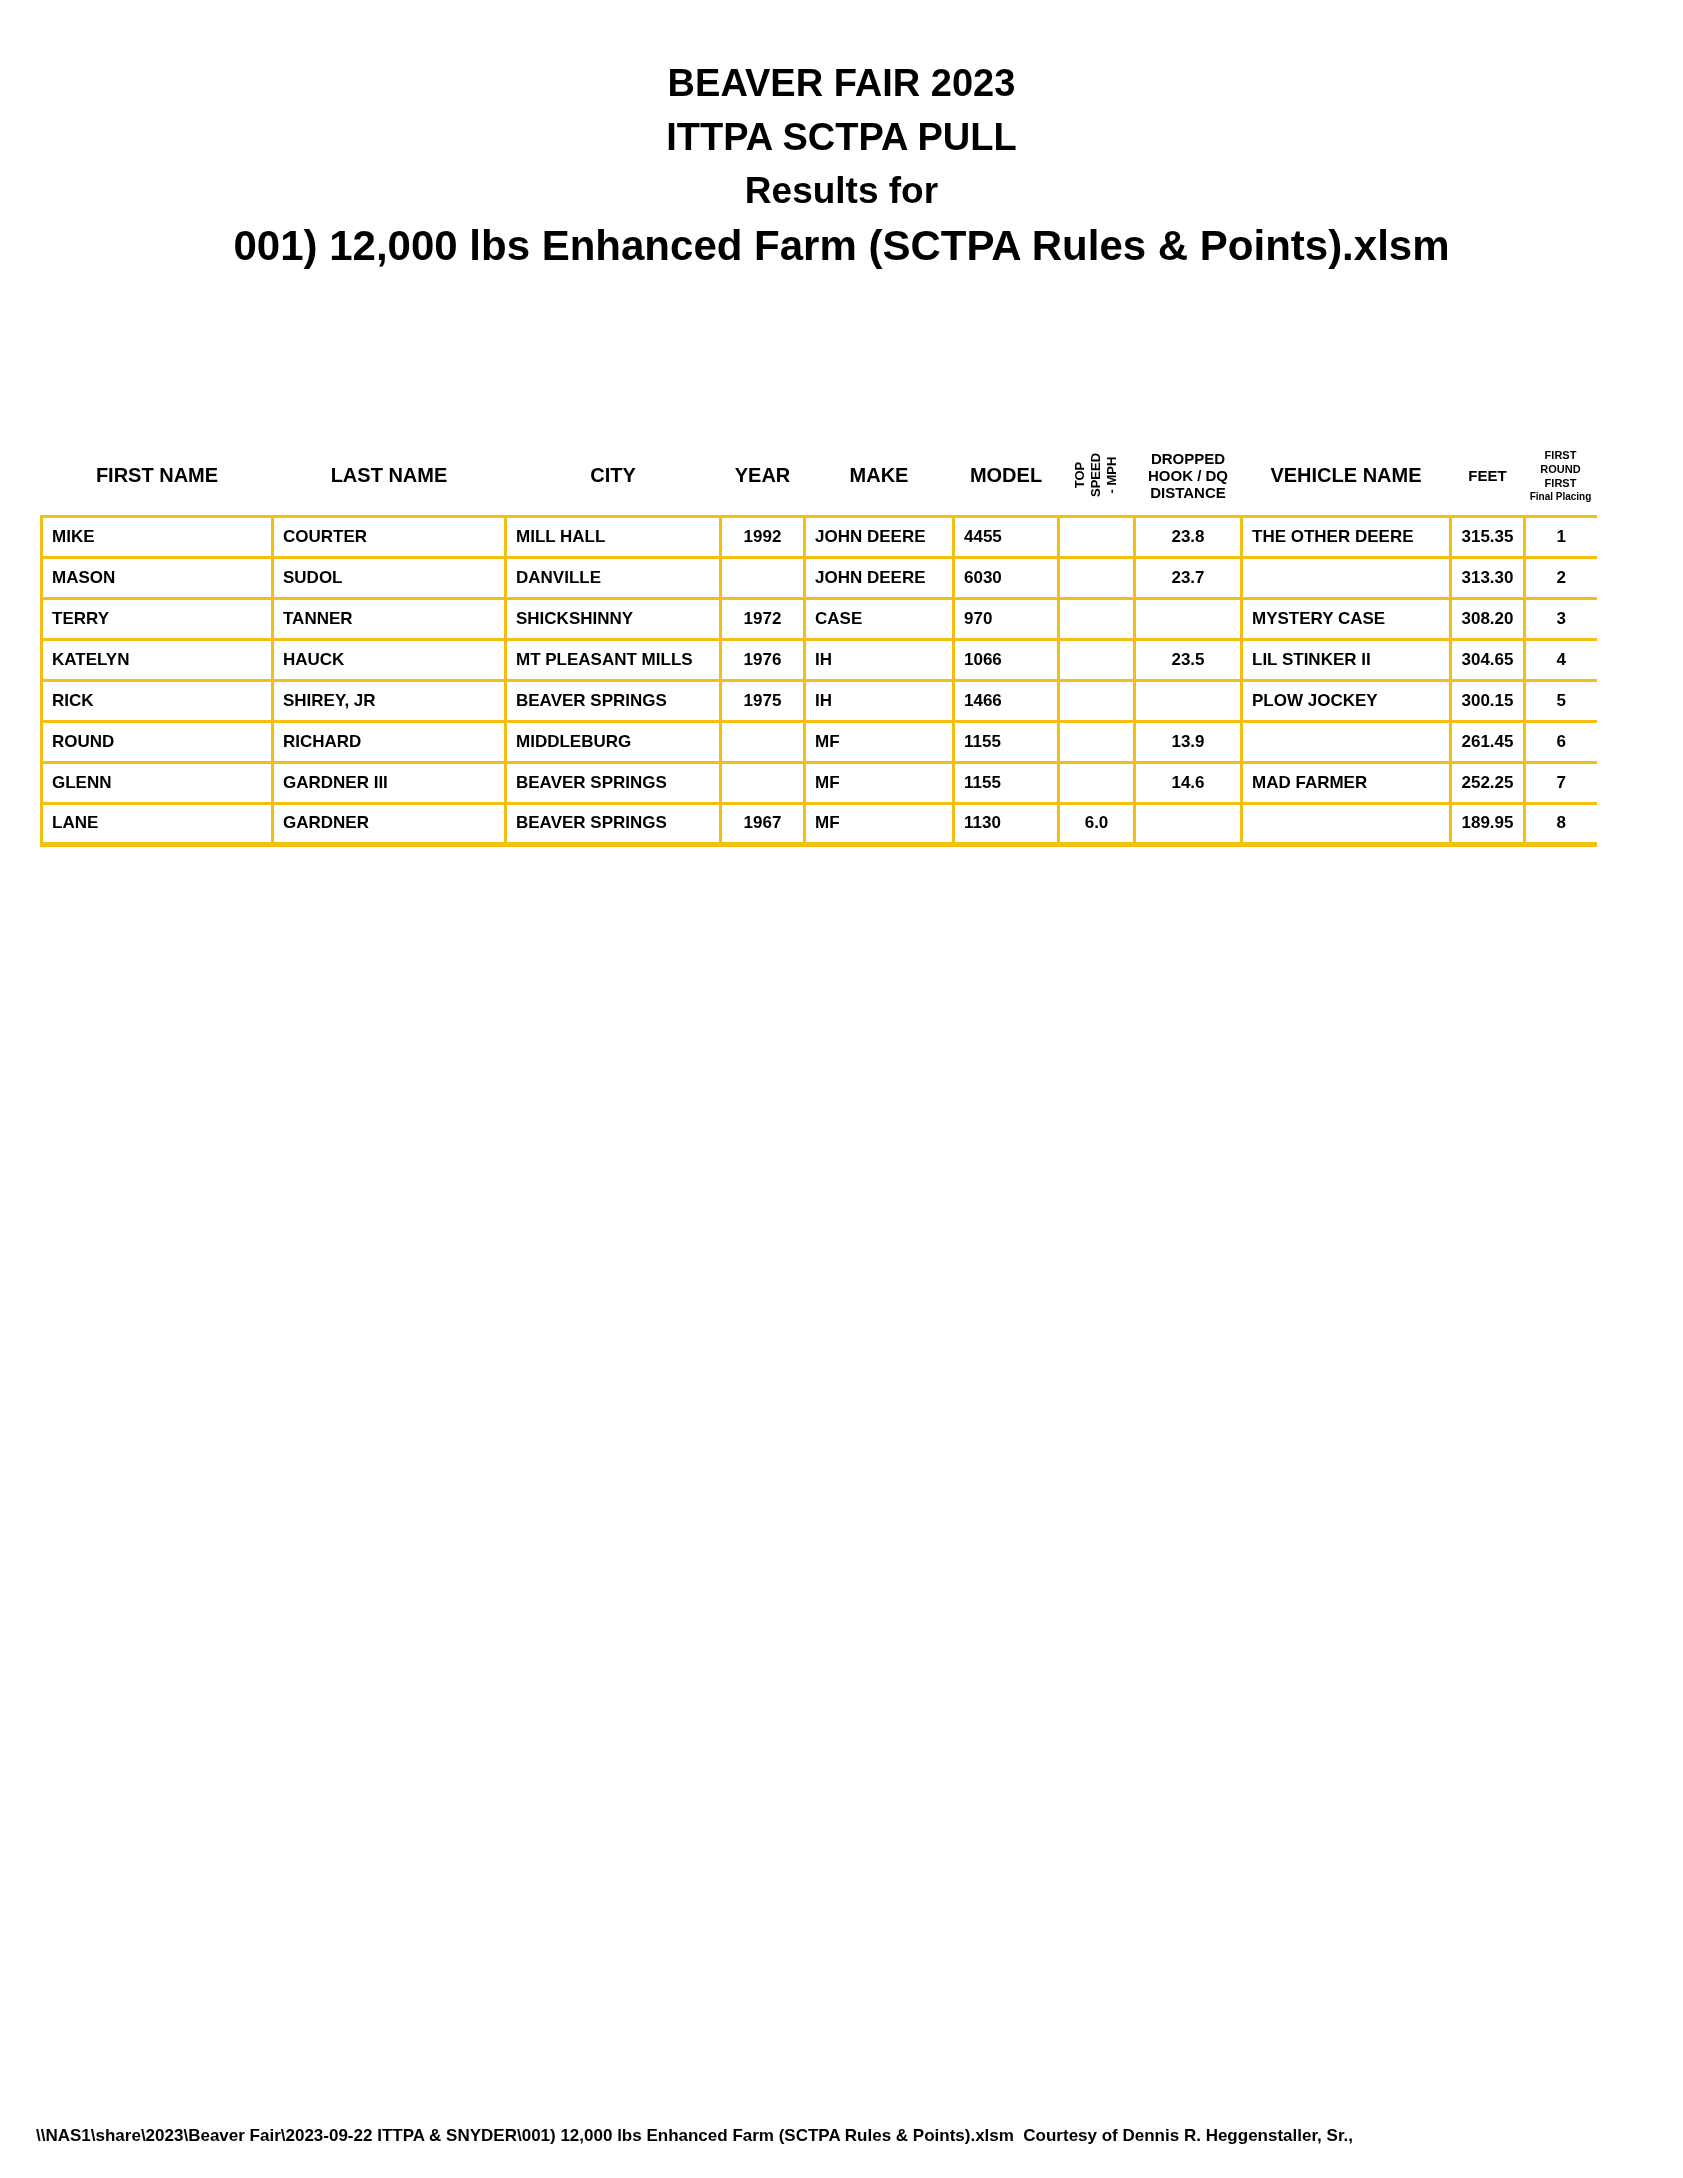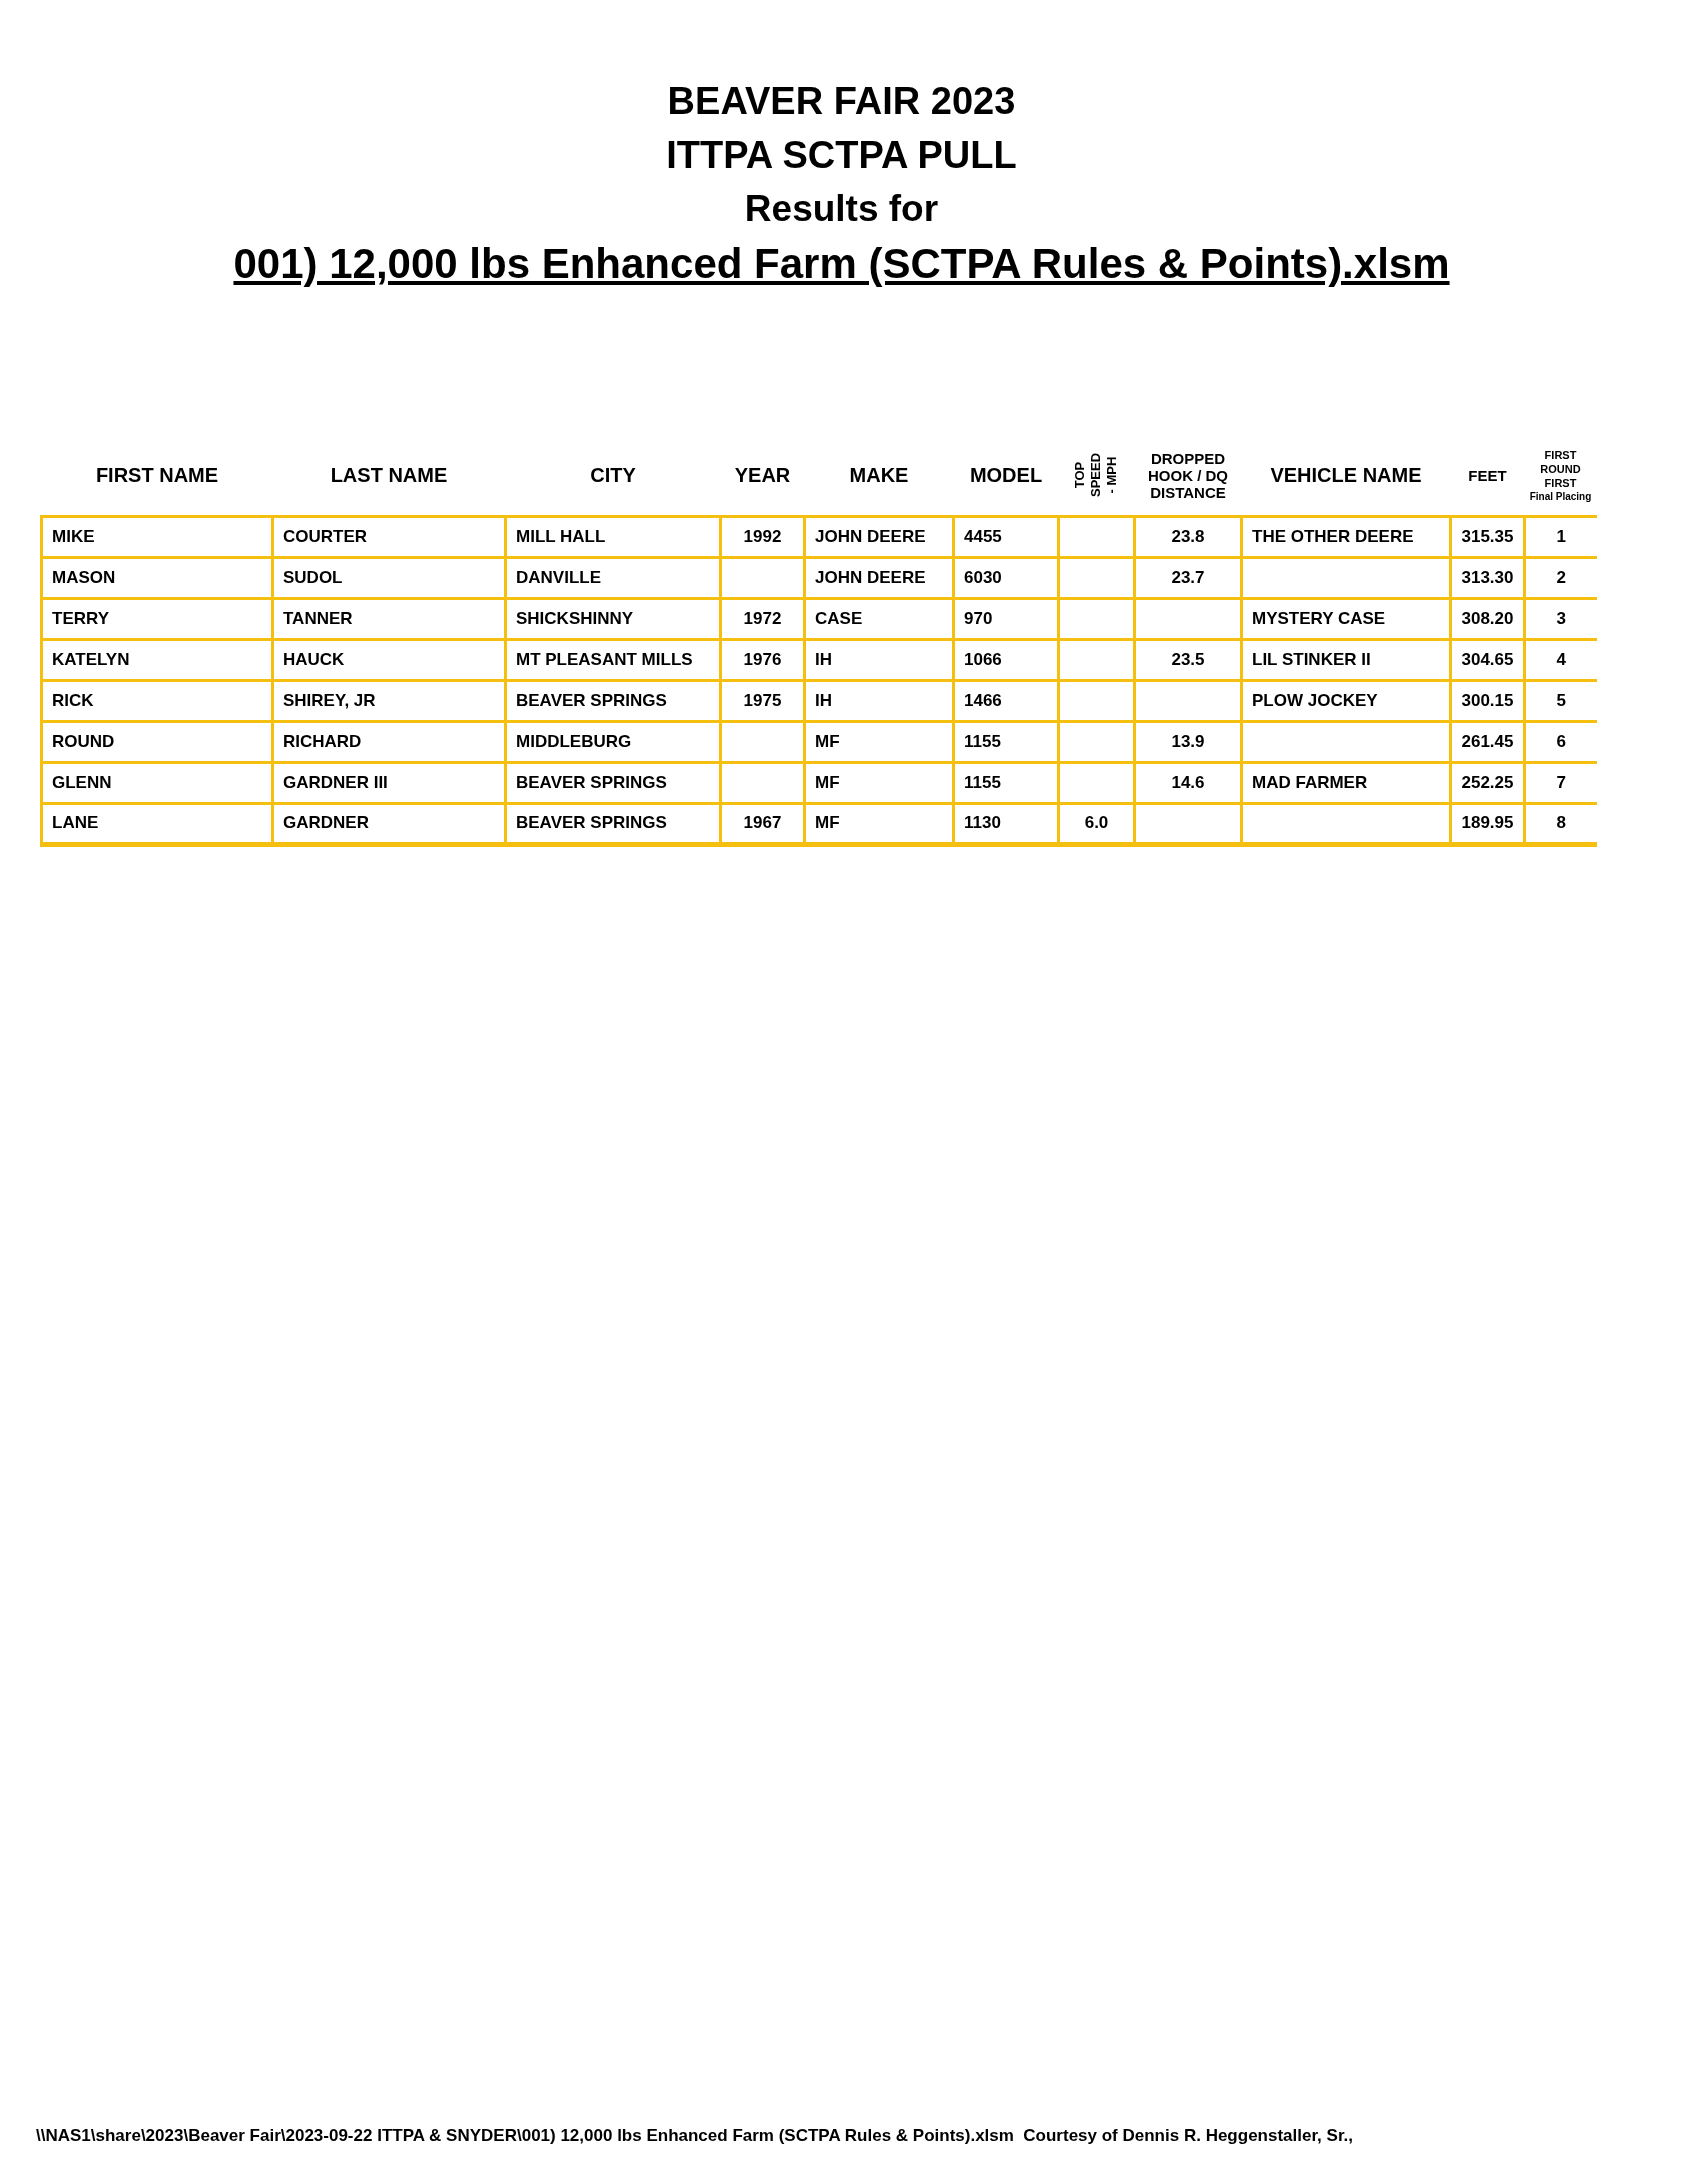--- a/index.html
+++ b/index.html
@@ -10,28 +10,28 @@
     width: 1683px;
     height: 2178px;
     font-family: "Liberation Sans", sans-serif;
     font-weight: bold;
     color: #000000;
   }
 
   
   .titles {
     position: absolute;
-    top: 74px;
+    top: 56px;
     left: 0;
     width: 1683px;
     text-align: center;
   }
   .t-main    { font-size: 38px; line-height: 54px; }
   .t-results { font-size: 37px; line-height: 54px; }
-  .t-file    { font-size: 42px; line-height: 55px; text-decoration: underline; }
+  .t-file    { font-size: 42px; line-height: 55px; }
 
   
   .table-wrap {
     position: absolute;
     left: 40px;
     top: 437px;
   }
   table {
     border-collapse: collapse;
     table-layout: fixed;

